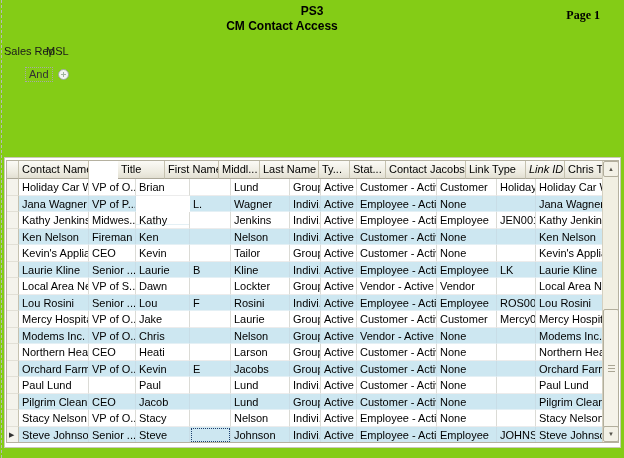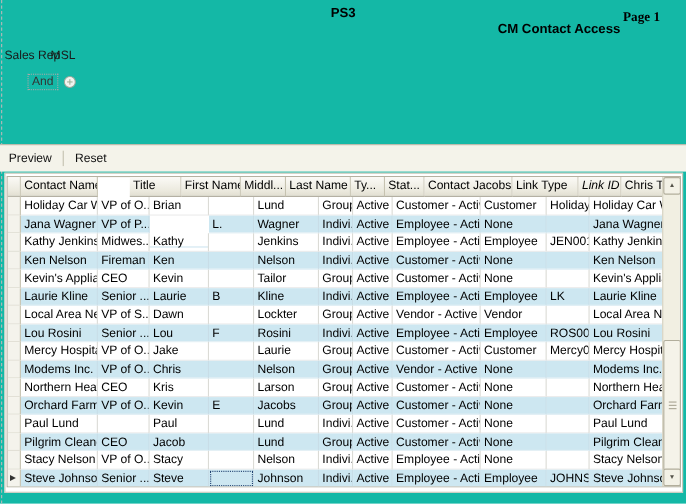--- a/index.html
+++ b/index.html
@@ -1,26 +1,26 @@
 <!DOCTYPE html>
 <html><head>
 <meta charset="utf-8">
 <style>
   * { margin:0; padding:0; box-sizing:border-box; }
   html,body { background:#fff; }
   body { font-family:"Liberation Sans", sans-serif; font-size:11px; color:#000; }
-  #page { position:relative; width:624px; height:458px; background:#14b8a6; overflow:hidden;padding-left:39px; }
+  #page { position:relative; width:624px; height:458px; background:#84cc16; overflow:hidden;padding-left:39px; }
 
   .dashed-edge { position:absolute; left:1px; top:0; height:458px; width:0;
                  border-left:1px dashed #b8b8b8; }
 
   
   .rpt-title   { position:absolute; top:4px;  left:0; width:624px; text-align:center;
                  font-weight:bold; font-size:12px; }
-  .rpt-sub     { position:absolute; top:19px; left:0; width:564px; text-align:right;
+  .rpt-sub     { position:absolute; top:19px; left:0; width:564px; text-align:center;
                  font-weight:bold; font-size:12px; }
   .rpt-page    { position:absolute; top:8px; right:24px; font-weight:bold; font-size:12px;font-family:Liberation Serif, serif; }
 
   .filter-field { position:absolute; top:45px; left:4px; color:#1a1a1a; }
   .filter-value { position:absolute; top:45px; left:46px; color:#1a1a1a; }
 
   .cond { position:absolute; top:67px; left:25px; display:flex; align-items:center; }
   .cond-label { border:1px dotted #a8a8a8; padding:0 3px 1px 3px; color:#333; }
   .plus-ico { width:11px; height:11px; margin-left:5px; border:1px solid #9aa79a;
               border-radius:50%; background:#f2f4f0; position:relative; }
@@ -84,25 +84,20 @@
   <div class="rpt-page">Page 1</div>
 
   <div class="filter-field">Sales Rep</div>
   <div class="filter-value">MSL</div>
 
   <div class="cond">
     <span class="cond-label">And</span>
     <span class="plus-ico"></span>
   </div>
 
-  <div class="toolbar">
-    <span class="tb-btn">Preview</span>
-    <span class="tb-sep"></span>
-    <span class="tb-btn">Reset</span>
-  </div>
 
   <div class="panel">
     <div class="grid">
       <div class="grid-main">
         <div class="hrow">
           <div class="hgutter"></div>
         <div class="hcell" style="width: 70px;">Contact Name</div>
             <div class="hcell" style="width: 47px; margin-left: 29px;">Title</div>
             <div class="hcell" style="width: 54px;">First Name</div>
             <div class="hcell" style="width: 41px;">Middl...</div>
@@ -252,21 +247,21 @@
               <div class="cell" style="width: 36px;">Active</div>
               <div class="cell" style="width: 80px;">Vendor - Active ...</div>
               <div class="cell" style="width: 60px;">None</div>
               <div class="cell" style="width: 39px;"></div>
               <div class="cell" style="width: 68px;">Modems Inc.</div>
             </div>
             <div class="row">
               <div class="gcell"></div>
               <div class="cell" style="width: 70px;">Northern Heatin...</div>
               <div class="cell" style="width: 47px;">CEO</div>
-              <div class="cell" style="width: 54px;">Kris</div>
+              <div class="cell" style="width: 54px;">Heati</div>
               <div class="cell" style="width: 41px;"></div>
               <div class="cell" style="width: 59px;">Larson</div>
               <div class="cell" style="width: 31px;">Group</div>
               <div class="cell" style="width: 36px;">Active</div>
               <div class="cell" style="width: 80px;">Customer - Activ...</div>
               <div class="cell" style="width: 60px;">None</div>
               <div class="cell" style="width: 39px;"></div>
               <div class="cell" style="width: 68px;">Northern Heati...</div>
             </div>
             <div class="row alt">

